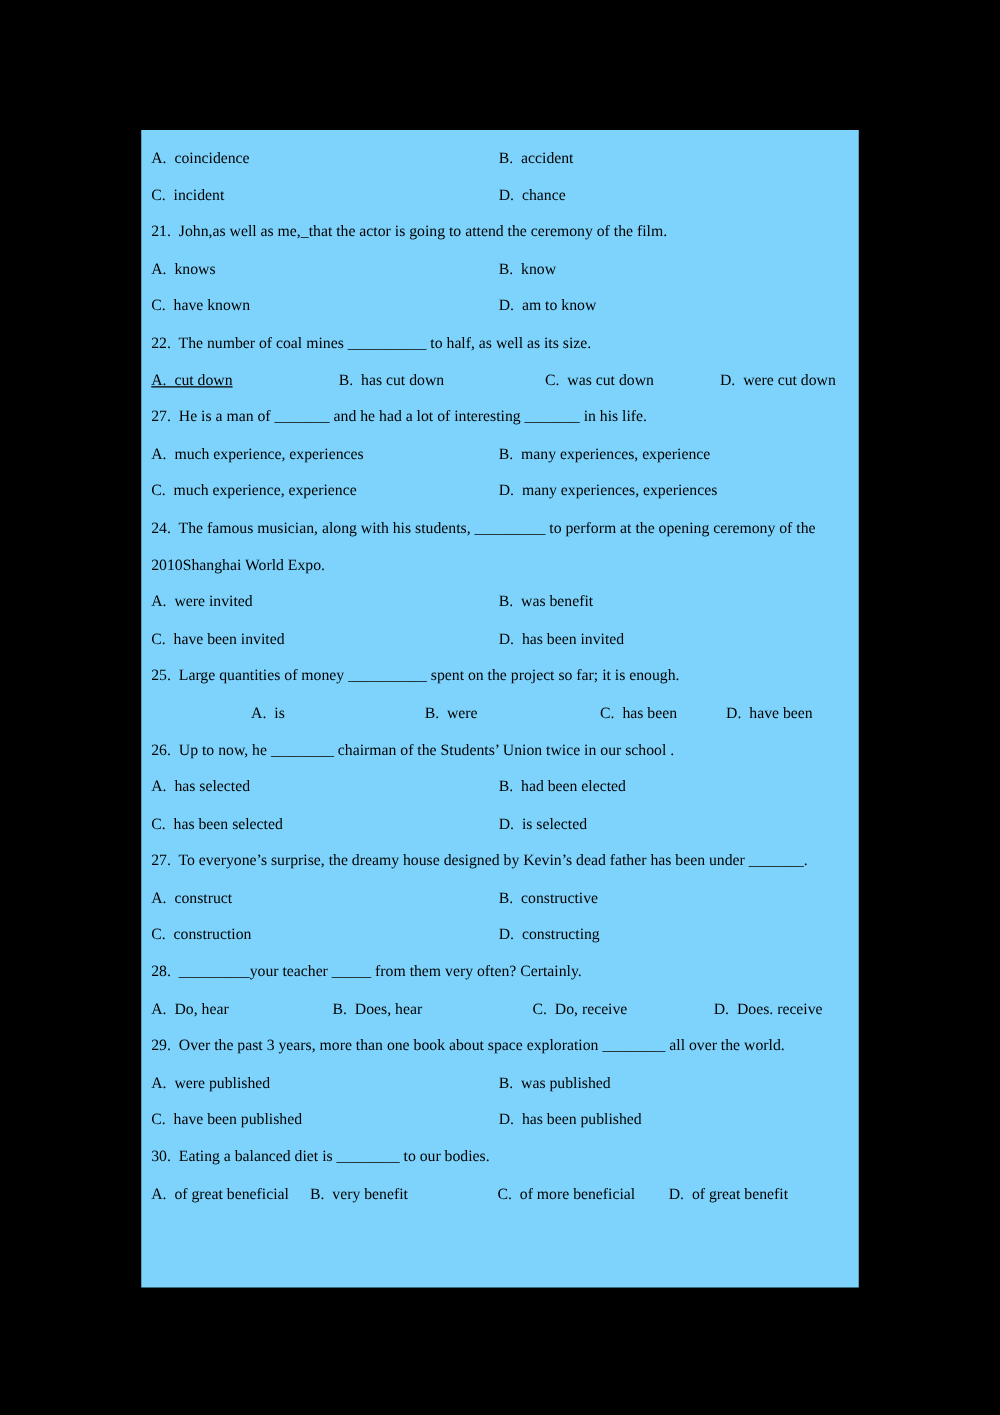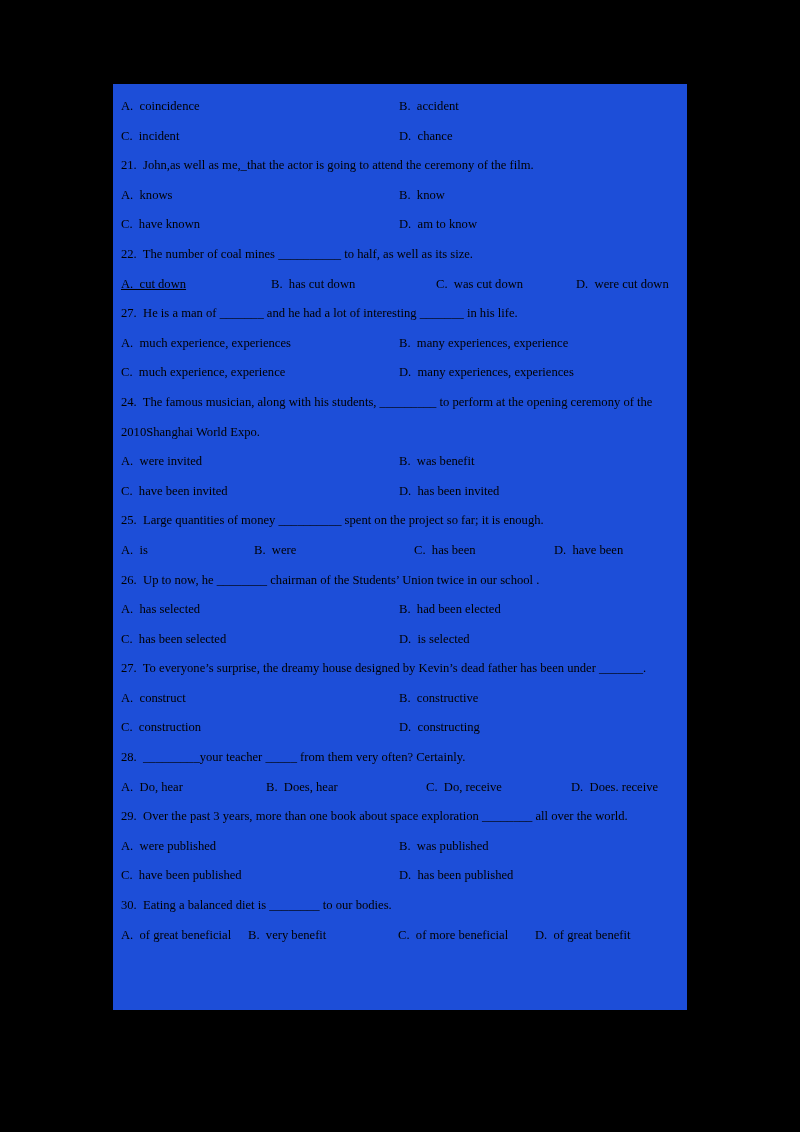--- a/index.html
+++ b/index.html
@@ -9,24 +9,24 @@
   }
   body {
     width: 800px;
     height: 1132px;
     position: relative;
     font-family: "Liberation Serif", serif;
   }
   #page {
     position: absolute;
     left: 113px;
-    top: 84px;
+    top: 104px;
     width: 574px;
     height: 926px;
-    background: #1d4ed8;
+    background: #7dd3fc;
     overflow: hidden;
   }
   .content {
     padding: 8px 10px 0 8px;
     font-size: 12.6px;
     line-height: 29.6px;
     color: #000000;
   }
   .qline {
     white-space: pre-wrap;
@@ -58,21 +58,21 @@
       <p class="opts cols2" style="margin: 0px;"><span class="opt">C.  have known</span><span class="opt">D.  am to know</span></p>
       <p class="qline" style="margin: 0px;">22.  The number of coal mines __________ to half, as well as its size.</p>
       <p class="opts cols4" style="margin: 0px;"><span class="opt" style="width: 150px; text-decoration: underline;">A.  cut down</span><span class="opt" style="width: 165px;">B.  has cut down</span><span class="opt" style="width: 140px;">C.  was cut down</span><span class="opt">D.  were cut down</span></p>
       <p class="qline" style="margin: 0px;">27.  He is a man of _______ and he had a lot of interesting _______ in his life.</p>
       <p class="opts cols2" style="margin: 0px;"><span class="opt">A.  much experience, experiences</span><span class="opt">B.  many experiences, experience</span></p>
       <p class="opts cols2" style="margin: 0px;"><span class="opt">C.  much experience, experience</span><span class="opt">D.  many experiences, experiences</span></p>
       <p class="qline" style="margin: 0px;">24.  The famous musician, along with his students, _________ to perform at the opening ceremony of the 2010Shanghai World Expo.</p>
       <p class="opts cols2" style="margin: 0px;"><span class="opt">A.  were invited</span><span class="opt">B.  was benefit</span></p>
       <p class="opts cols2" style="margin: 0px;"><span class="opt">C.  have been invited</span><span class="opt">D.  has been invited</span></p>
       <p class="qline" style="margin: 0px;">25.  Large quantities of money __________ spent on the project so far; it is enough.</p>
-      <p class="opts cols4" style="margin: 0px;"><span class="opt" style="width: 133px;">A.  is</span><span class="opt" style="width: 160px;">B.  were</span><span class="opt" style="width: 140px;">C.  has been</span><span class="opt">D.  have been</span></p>
+      <p class="opts cols4" style="margin: 0px; text-align: center;"><span class="opt" style="width: 133px;">A.  is</span><span class="opt" style="width: 160px;">B.  were</span><span class="opt" style="width: 140px;">C.  has been</span><span class="opt">D.  have been</span></p>
       <p class="qline" style="margin: 0px;">26.  Up to now, he ________ chairman of the Students’ Union twice in our school .</p>
       <p class="opts cols2" style="margin: 0px;"><span class="opt">A.  has selected</span><span class="opt">B.  had been elected</span></p>
       <p class="opts cols2" style="margin: 0px;"><span class="opt">C.  has been selected</span><span class="opt">D.  is selected</span></p>
       <p class="qline" style="margin: 0px;">27.  To everyone’s surprise, the dreamy house designed by Kevin’s dead father has been under _______.</p>
       <p class="opts cols2" style="margin: 0px;"><span class="opt">A.  construct</span><span class="opt">B.  constructive</span></p>
       <p class="opts cols2" style="margin: 0px;"><span class="opt">C.  construction</span><span class="opt">D.  constructing</span></p>
       <p class="qline" style="margin: 0px;">28.  _________your teacher _____ from them very often? Certainly.</p>
       <p class="opts cols4" style="margin: 0px;"><span class="opt" style="width: 145px;">A.  Do, hear</span><span class="opt" style="width: 160px;">B.  Does, hear</span><span class="opt" style="width: 145px;">C.  Do, receive</span><span class="opt">D.  Does. receive</span></p>
       <p class="qline" style="margin: 0px;">29.  Over the past 3 years, more than one book about space exploration ________ all over the world.</p>
       <p class="opts cols2" style="margin: 0px;"><span class="opt">A.  were published</span><span class="opt">B.  was published</span></p>

